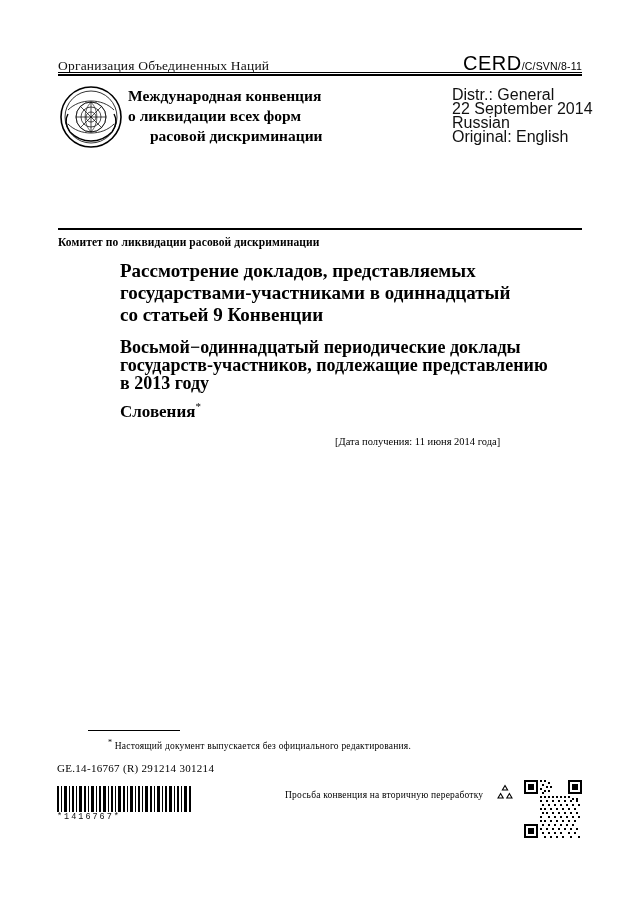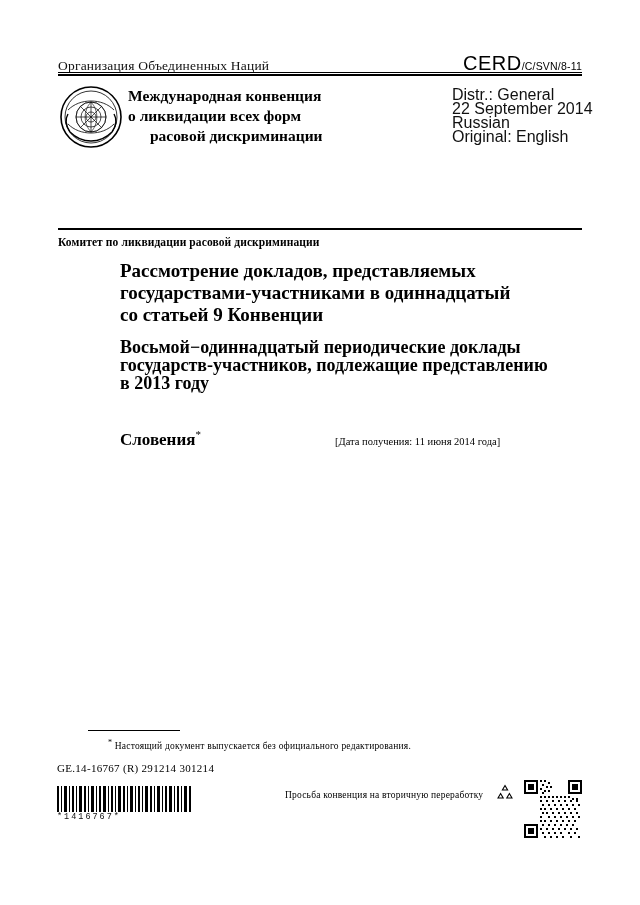--- a/index.html
+++ b/index.html
@@ -144,21 +144,20 @@
     font-size: 18px;
     line-height: 18px;
   }
   .country {
     position: absolute;
     left: 120px;
     top: 400px;
     font-family: "Liberation Serif", serif;
     font-weight: bold;
     font-size: 17px;
-    margin-top: 28px;
   }
   .country .star {
     font-weight: normal;
     font-size: 11px;
     vertical-align: super;
   }
   .received {
     position: absolute;
     left: 335px;
     top: 436px;

